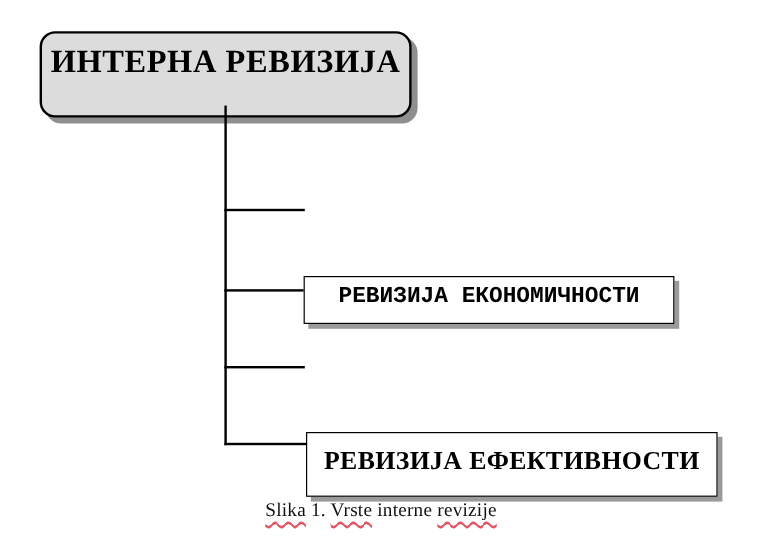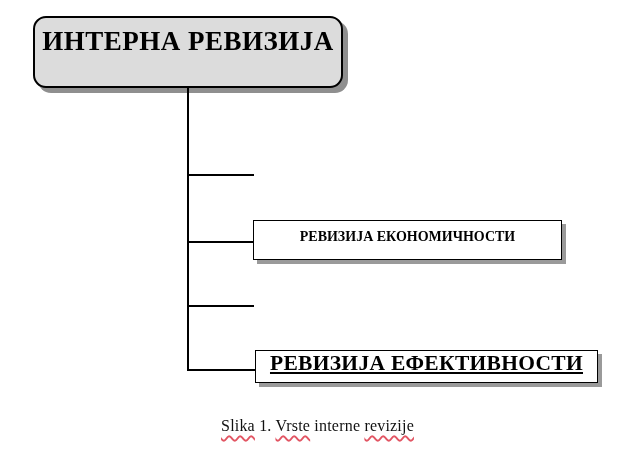--- a/index.html
+++ b/index.html
@@ -18,36 +18,37 @@
     border: 1.5px solid #000;
     background: #ffffff;
     box-shadow: 4px 4px 0 #9a9a9a;
     display: flex;
     flex-direction: column;
     justify-content: center;
     align-items: center;
     text-align: left;
     font-weight: bold;
     line-height: 1.18;
+    margin-top: 10px;
   }
   .root {
     left: 33px; top: 16px; width: 310px; height: 72px;
     border-width: 2px;
     border-radius: 13px;
     background: #dcdcdc;
     box-shadow: 5px 5px 0 #8f8f8f;
     justify-content: flex-start;
     padding-top: 8px;
     font-size: 27px;
     letter-spacing: 0.5px;
   }
   .n1 { left: 253px; top: 147px; width: 309px; height: 38px; font-size: 14.5px; padding-bottom: 3px; }
-  .n2 { left: 253px; top: 220px; width: 309px; height: 40px; font-size: 14px;  padding-bottom: 6px; }
+  .n2 { left: 253px; top: 220px; width: 309px; height: 40px; font-size: 19px;  padding-bottom: 6px; font-family: Liberation Mono, monospace; }
   .n3 { left: 253px; top: 286px; width: 309px; height: 41px; font-size: 21.5px; padding-bottom: 5px; letter-spacing: 0.3px; }
-  .n4 { left: 255px; top: 350px; width: 343px; height: 33px; font-size: 21.5px; padding-bottom: 5px; letter-spacing: 0.3px; text-decoration: underline; }
+  .n4 { left: 255px; top: 350px; width: 343px; height: 54px; font-size: 21.5px; padding-bottom: 5px; letter-spacing: 0.3px; }
   .node-line { display: block; }
   .line { position: absolute; background: #000; }
   .v-line  { left: 187px; top: 88px;  width: 1.5px; height: 282.5px; }
   .h-line  { height: 1.5px; left: 187px; width: 67px; }
   .h1 { top: 174px; }
   .h2 { top: 241px; }
   .h3 { top: 305px; }
   .h4 { top: 369px; width: 69px; }
   .caption {
     position: absolute;

